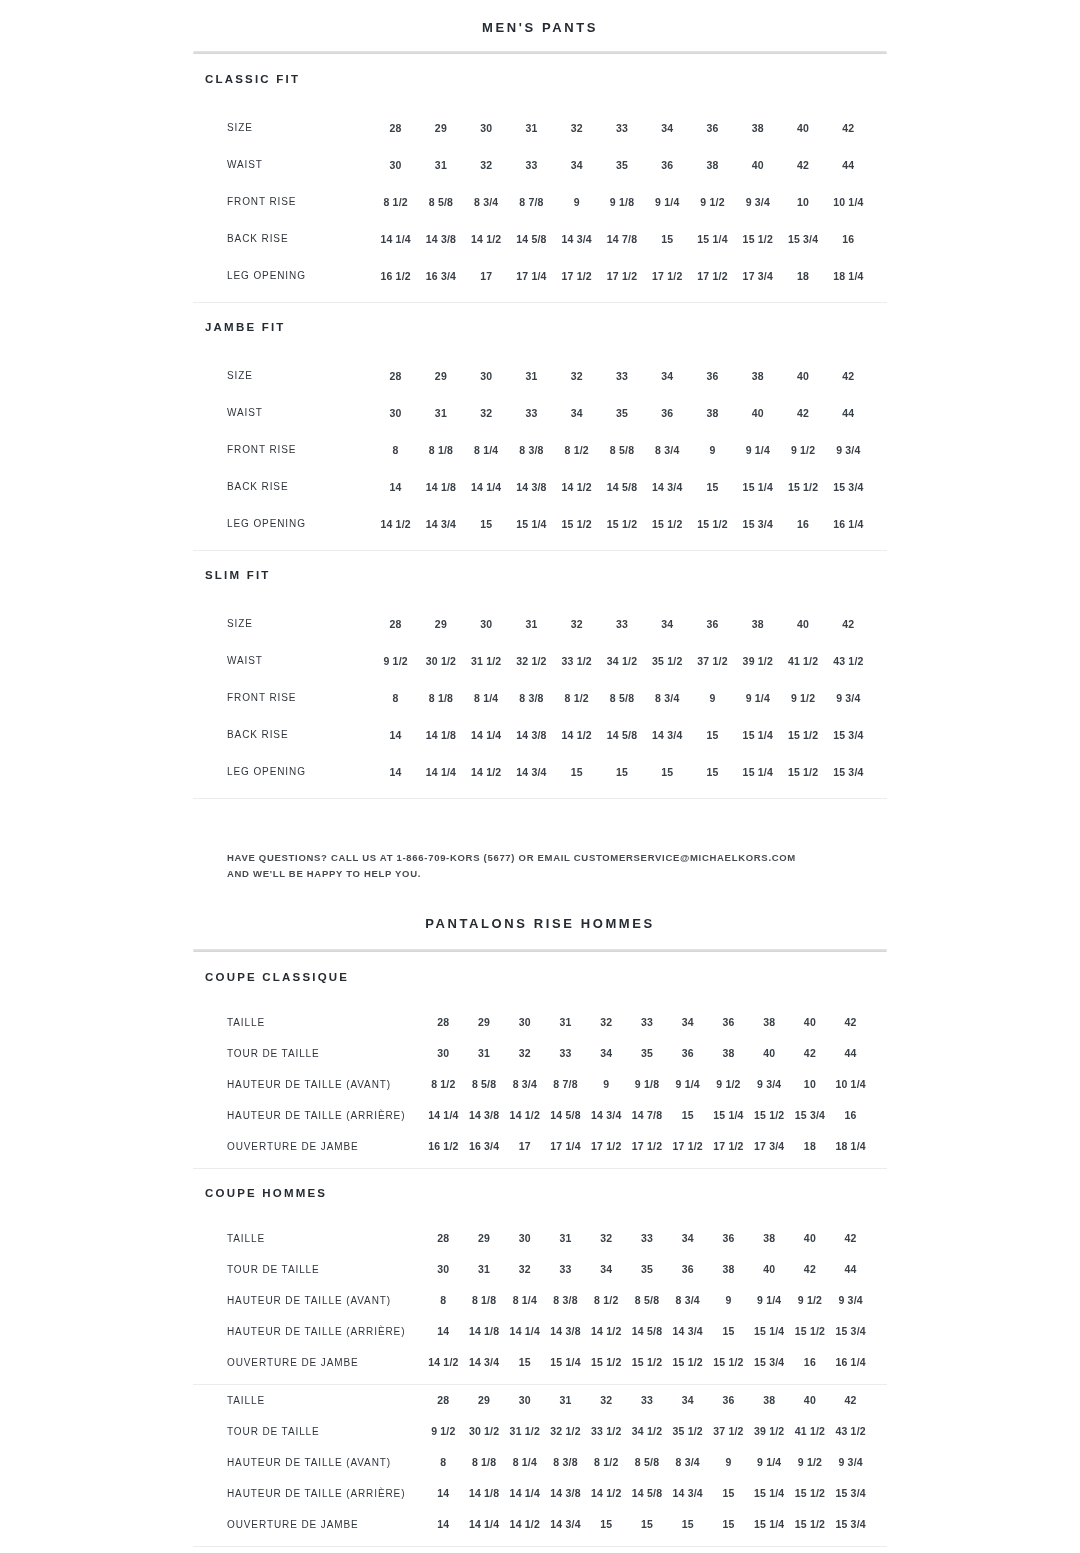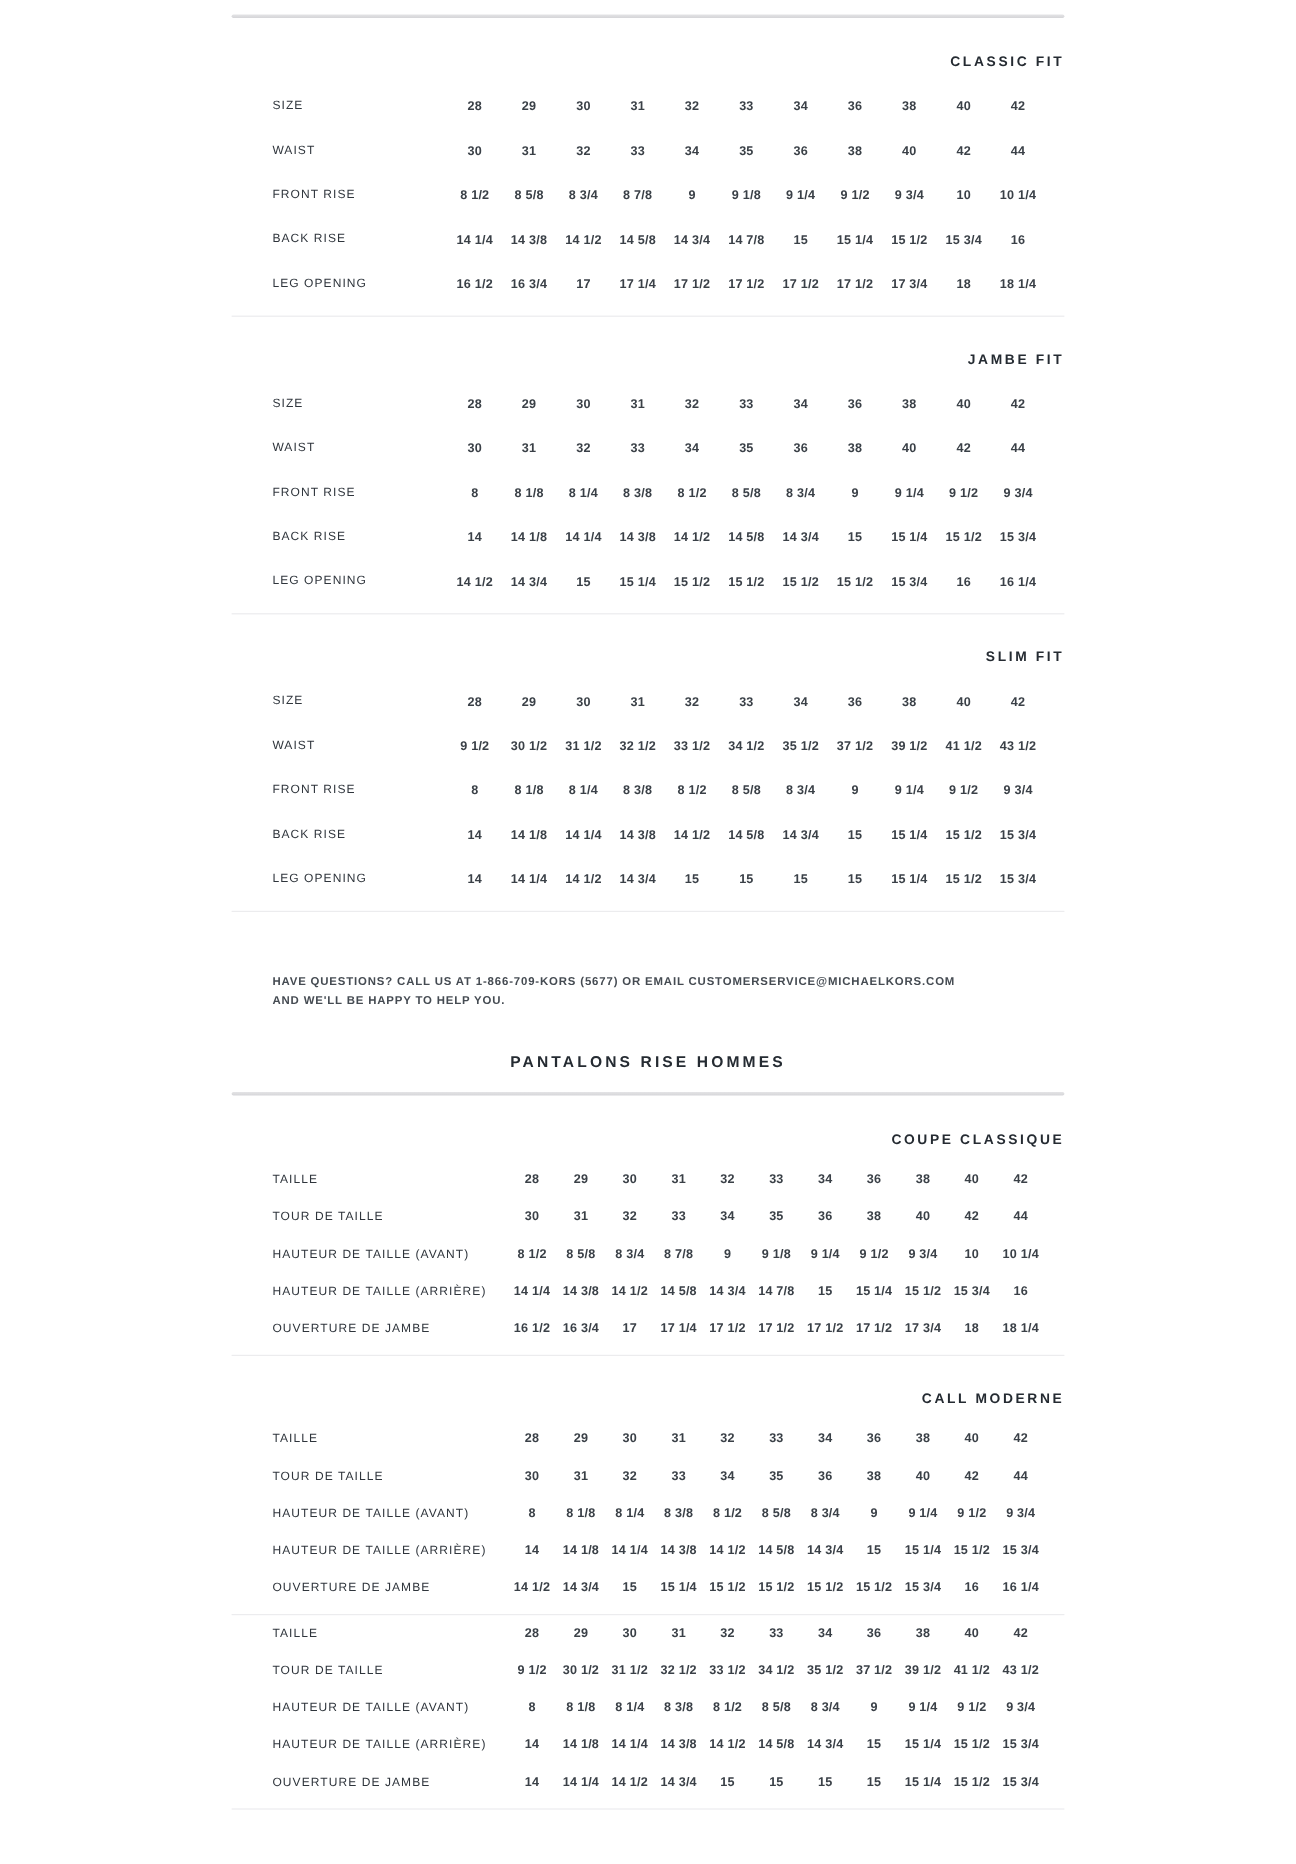--- a/index.html
+++ b/index.html
@@ -31,23 +31,23 @@
     padding: 16px 0 18px;
   }
   .rule-major {
     height: 3px;
     background: linear-gradient(#e4e4e6, #d5d5d8);
     border-radius: 2px;
   }
   .fit-section { border-top: 1px solid transparent; }
   .fit-section.divided { border-top: 1px solid #ececee; }
   .fit-title {
-    margin: 0;
-    padding: 30px 0 12px;
-    text-align: right;
+    margin: 12px;
+    padding: 6px 0 12px;
+    text-align: left;
     font-size: 11.5px;
     font-weight: 700;
     letter-spacing: 2.2px;
     color: #252b32;
   }
   .t-row {
     display: grid;
     align-items: center;
     padding-left: 34px;
     padding-right: 16px;
@@ -84,20 +84,21 @@
     color: #454b52;
     line-height: 1.45;
   }
   .note-line.tight { margin-bottom: 2px; margin-top: 36px; }
 </style>
 </head>
 <body>
 
 <div class="page">
 
+  <h1 class="page-title">MEN'S PANTS</h1>
   <div class="rule-major"></div>
 
   <div id="sections-en">
       <section class="fit-section en">
         <h2 class="fit-title">CLASSIC FIT</h2>
         <div class="t-row">
           <div class="t-label">SIZE</div>
           <div class="t-cell">28</div>
           <div class="t-cell">29</div>
           <div class="t-cell">30</div>
@@ -391,21 +392,21 @@
           <div class="t-cell">17 1/2</div>
           <div class="t-cell">17 1/2</div>
           <div class="t-cell">17 1/2</div>
           <div class="t-cell">17 1/2</div>
           <div class="t-cell">17 3/4</div>
           <div class="t-cell">18</div>
           <div class="t-cell">18 1/4</div>
         </div>
       </section>
       <section class="fit-section fr divided">
-        <h2 class="fit-title">CALL MODERNE</h2>
+        <h2 class="fit-title">COUPE HOMMES</h2>
         <div class="t-row">
           <div class="t-label">TAILLE</div>
           <div class="t-cell">28</div>
           <div class="t-cell">29</div>
           <div class="t-cell">30</div>
           <div class="t-cell">31</div>
           <div class="t-cell">32</div>
           <div class="t-cell">33</div>
           <div class="t-cell">34</div>
           <div class="t-cell">36</div>

